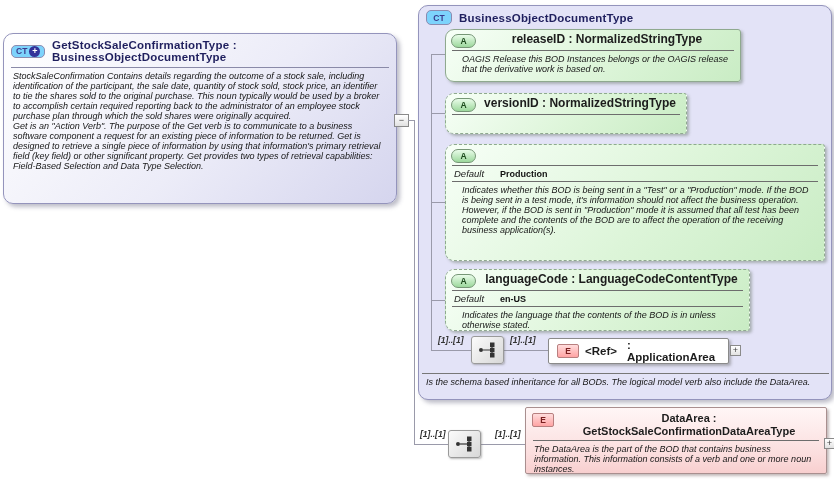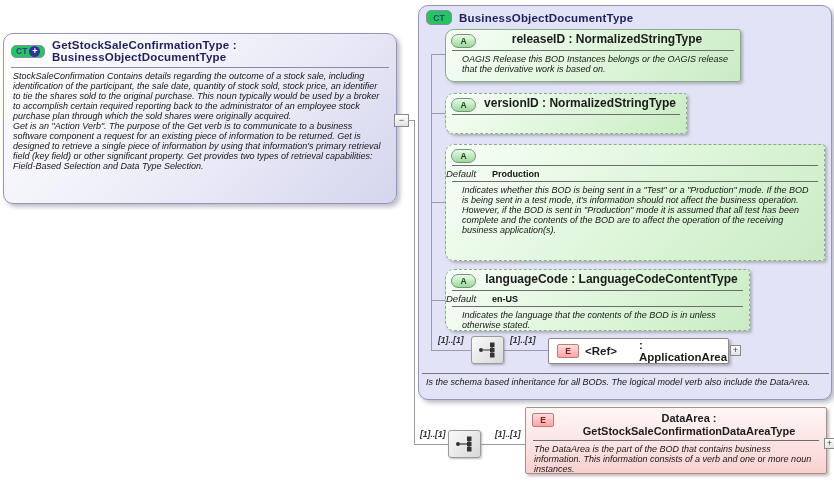--- a/index.html
+++ b/index.html
@@ -11,58 +11,58 @@
   .ct-box{position:absolute;border:1px solid #9494bc;border-radius:10px;
           box-shadow:3px 3px 4px rgba(110,110,135,.45);box-sizing:border-box;overflow:hidden;}
   .left-box{background:linear-gradient(135deg,#ffffff 0%,#ececf8 55%,#d5d5ee 100%);}
   .base-box{background:#e3e3f7;}
   .box-header{display:flex;align-items:center;gap:7px;padding:5px 8px 3px 7px;}
   .box-title{font-size:11.5px;font-weight:bold;color:#1f1f5e;letter-spacing:.2px;}
   .hdr-sep{height:1px;background:#8a8aa8;margin:1px 7px 3px 7px;}
 
   
   .ct-icon{flex:none;display:inline-flex;align-items:center;justify-content:center;
-           width:24px;height:13px;border:1px solid #8b8bb0;border-radius:5px;background:#22c55e;
+           width:24px;height:13px;border:1px solid #8b8bb0;border-radius:5px;background:#7dd3fc;
            font-size:8.5px;font-weight:bold;color:#3a3a8c;}
   .ct-icon.with-plus{width:34px;justify-content:flex-start;padding-left:4px;box-sizing:border-box;}
   .plus-badge{display:inline-flex;align-items:center;justify-content:center;width:11px;height:11px;
               border-radius:50%;background:#32329a;color:#fff;font-size:9px;font-weight:bold;margin-left:2px;line-height:11px;}
 
   .doc{font-style:italic;font-size:9px;line-height:10px;color:#161616;}
   .left-box .doc{padding:0 9px;}
   .left-box .doc p{margin:0 0 0 0;}
   .left-box .doc p + p{}
 
   
   .attr-box{position:absolute;box-sizing:border-box;border:1px solid #8fa98f;
             border-radius:9px 3px 3px 9px;background:linear-gradient(135deg,#f7fff7 0%,#ddf5d9 55%,#c9ecc4 100%);
             box-shadow:2px 2px 3px rgba(100,115,100,.45);overflow:hidden;}
   .attr-box.dashed{border-style:dashed;}
   .attr-header{display:flex;align-items:flex-start;padding:3px 6px 1px 5px;}
   .attr-title{flex:1;text-align:center;font-weight:bold;font-size:12px;line-height:13px;color:#1c1c1c;
               overflow-wrap:anywhere;}
   .attr-sep{height:1px;background:#6d6d6d;margin:1px 6px 1px 6px;}
-  .default-row{display:flex;align-items:center;padding:1px 8px 1px 0;}
+  .default-row{display:flex;align-items:center;padding:1px 8px 1px 8px;}
   .default-label{font-style:italic;font-size:9.5px;color:#222;}
   .default-value{font-weight:bold;font-size:9px;color:#111;margin-left:16px;}
   .attr-doc{padding:2px 8px 4px 16px;}
 
   .a-icon{flex:none;display:inline-flex;align-items:center;justify-content:center;
           width:23px;height:12px;margin:1px 4px 0 0;border:1px solid #769676;border-radius:7px;
           background:linear-gradient(#e9fce9,#9cd89c);font-size:8.5px;font-weight:bold;color:#1c4a1c;}
 
   
   .e-icon{flex:none;display:inline-flex;align-items:center;justify-content:center;
           width:20px;height:12px;margin-right:6px;border:1px solid #b87f7f;border-radius:2px;
           background:linear-gradient(#ffdcdc,#ffa4a4);font-size:8.5px;font-weight:bold;color:#7a1f1f;}
   .ref-box{position:absolute;box-sizing:border-box;display:flex;align-items:center;
            border:1px solid #8a8a8a;background:#ffffff;border-radius:2px;
            box-shadow:2px 2px 3px rgba(110,110,110,.5);padding:0 8px;}
   .ref-name,.ref-type{font-size:11.5px;font-weight:bold;color:#1c1c1c;}
-  .ref-type{margin-left:22px;}
+  .ref-type{margin-left:10px;}
 
   .elem-box{position:absolute;box-sizing:border-box;border:1px solid #a98f8f;border-radius:2px;
             background:linear-gradient(#fff6f6 0%,#fbdede 70%,#f8cfcf 100%);
             box-shadow:2px 2px 3px rgba(120,100,100,.45);overflow:hidden;}
   .elem-header{display:flex;align-items:flex-start;padding:4px 8px 1px 6px;}
   .elem-title{flex:1;text-align:center;font-weight:bold;font-size:11px;line-height:13px;color:#1c1c1c;
               overflow-wrap:anywhere;}
   .elem-sep{height:1px;background:#6d6d6d;margin:1px 7px 2px 7px;}
   .elem-doc{padding:1px 8px 4px 8px;}
 

